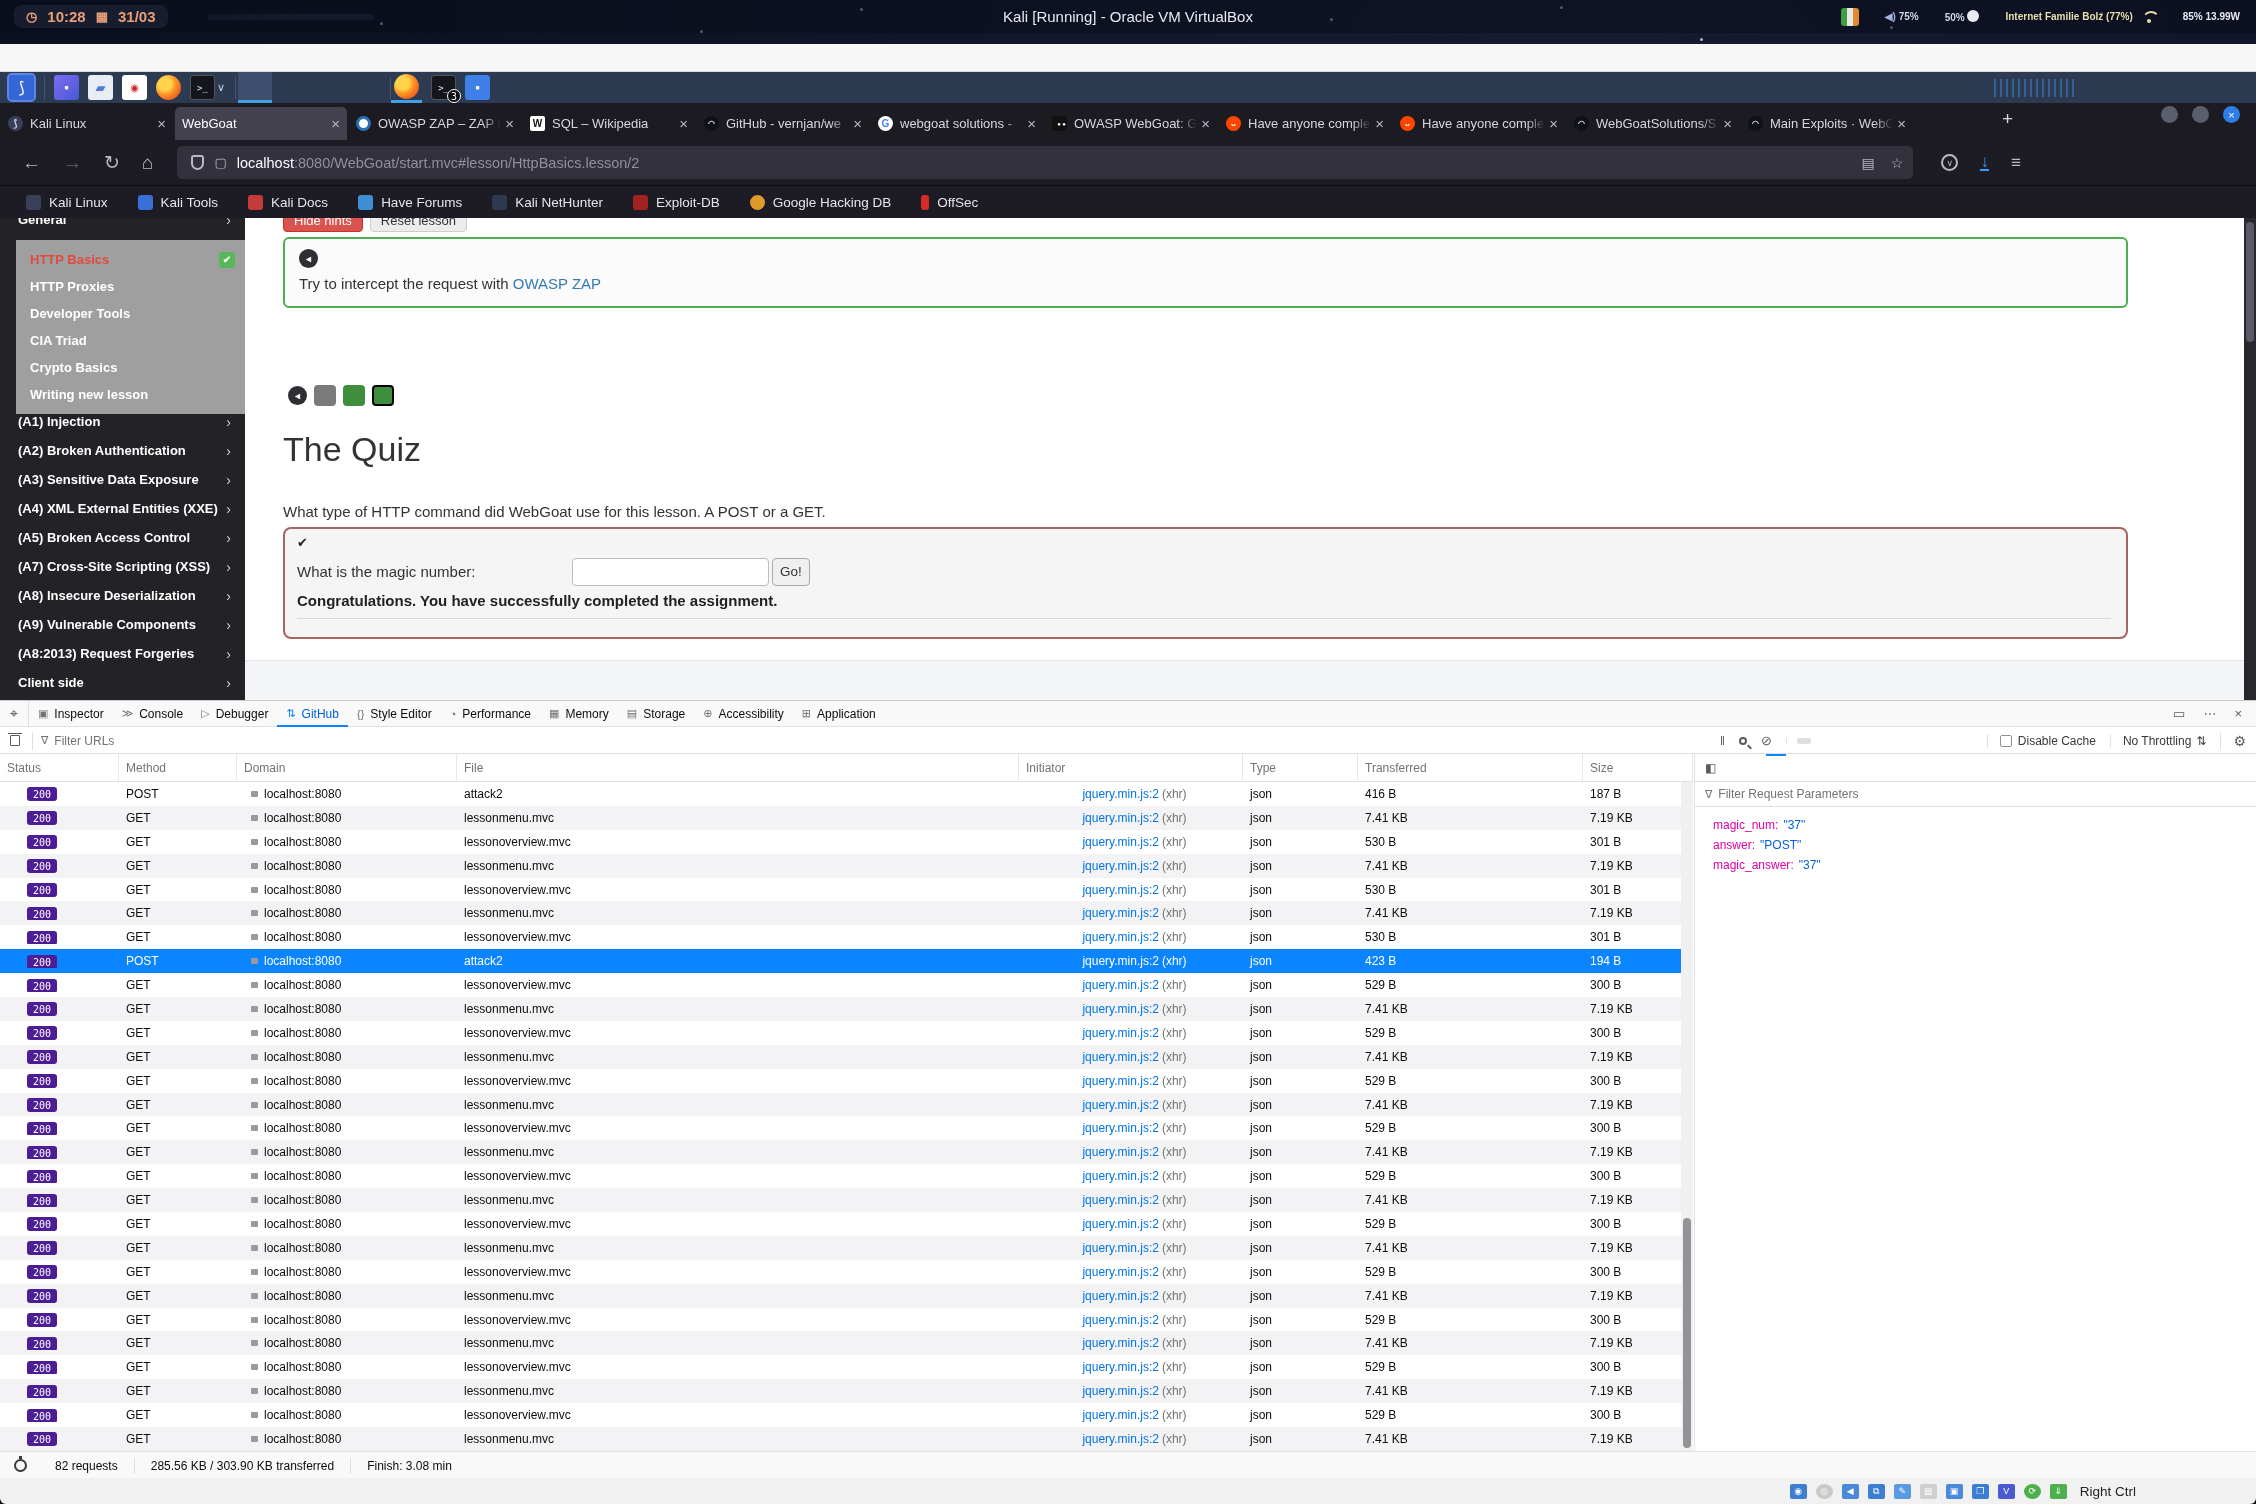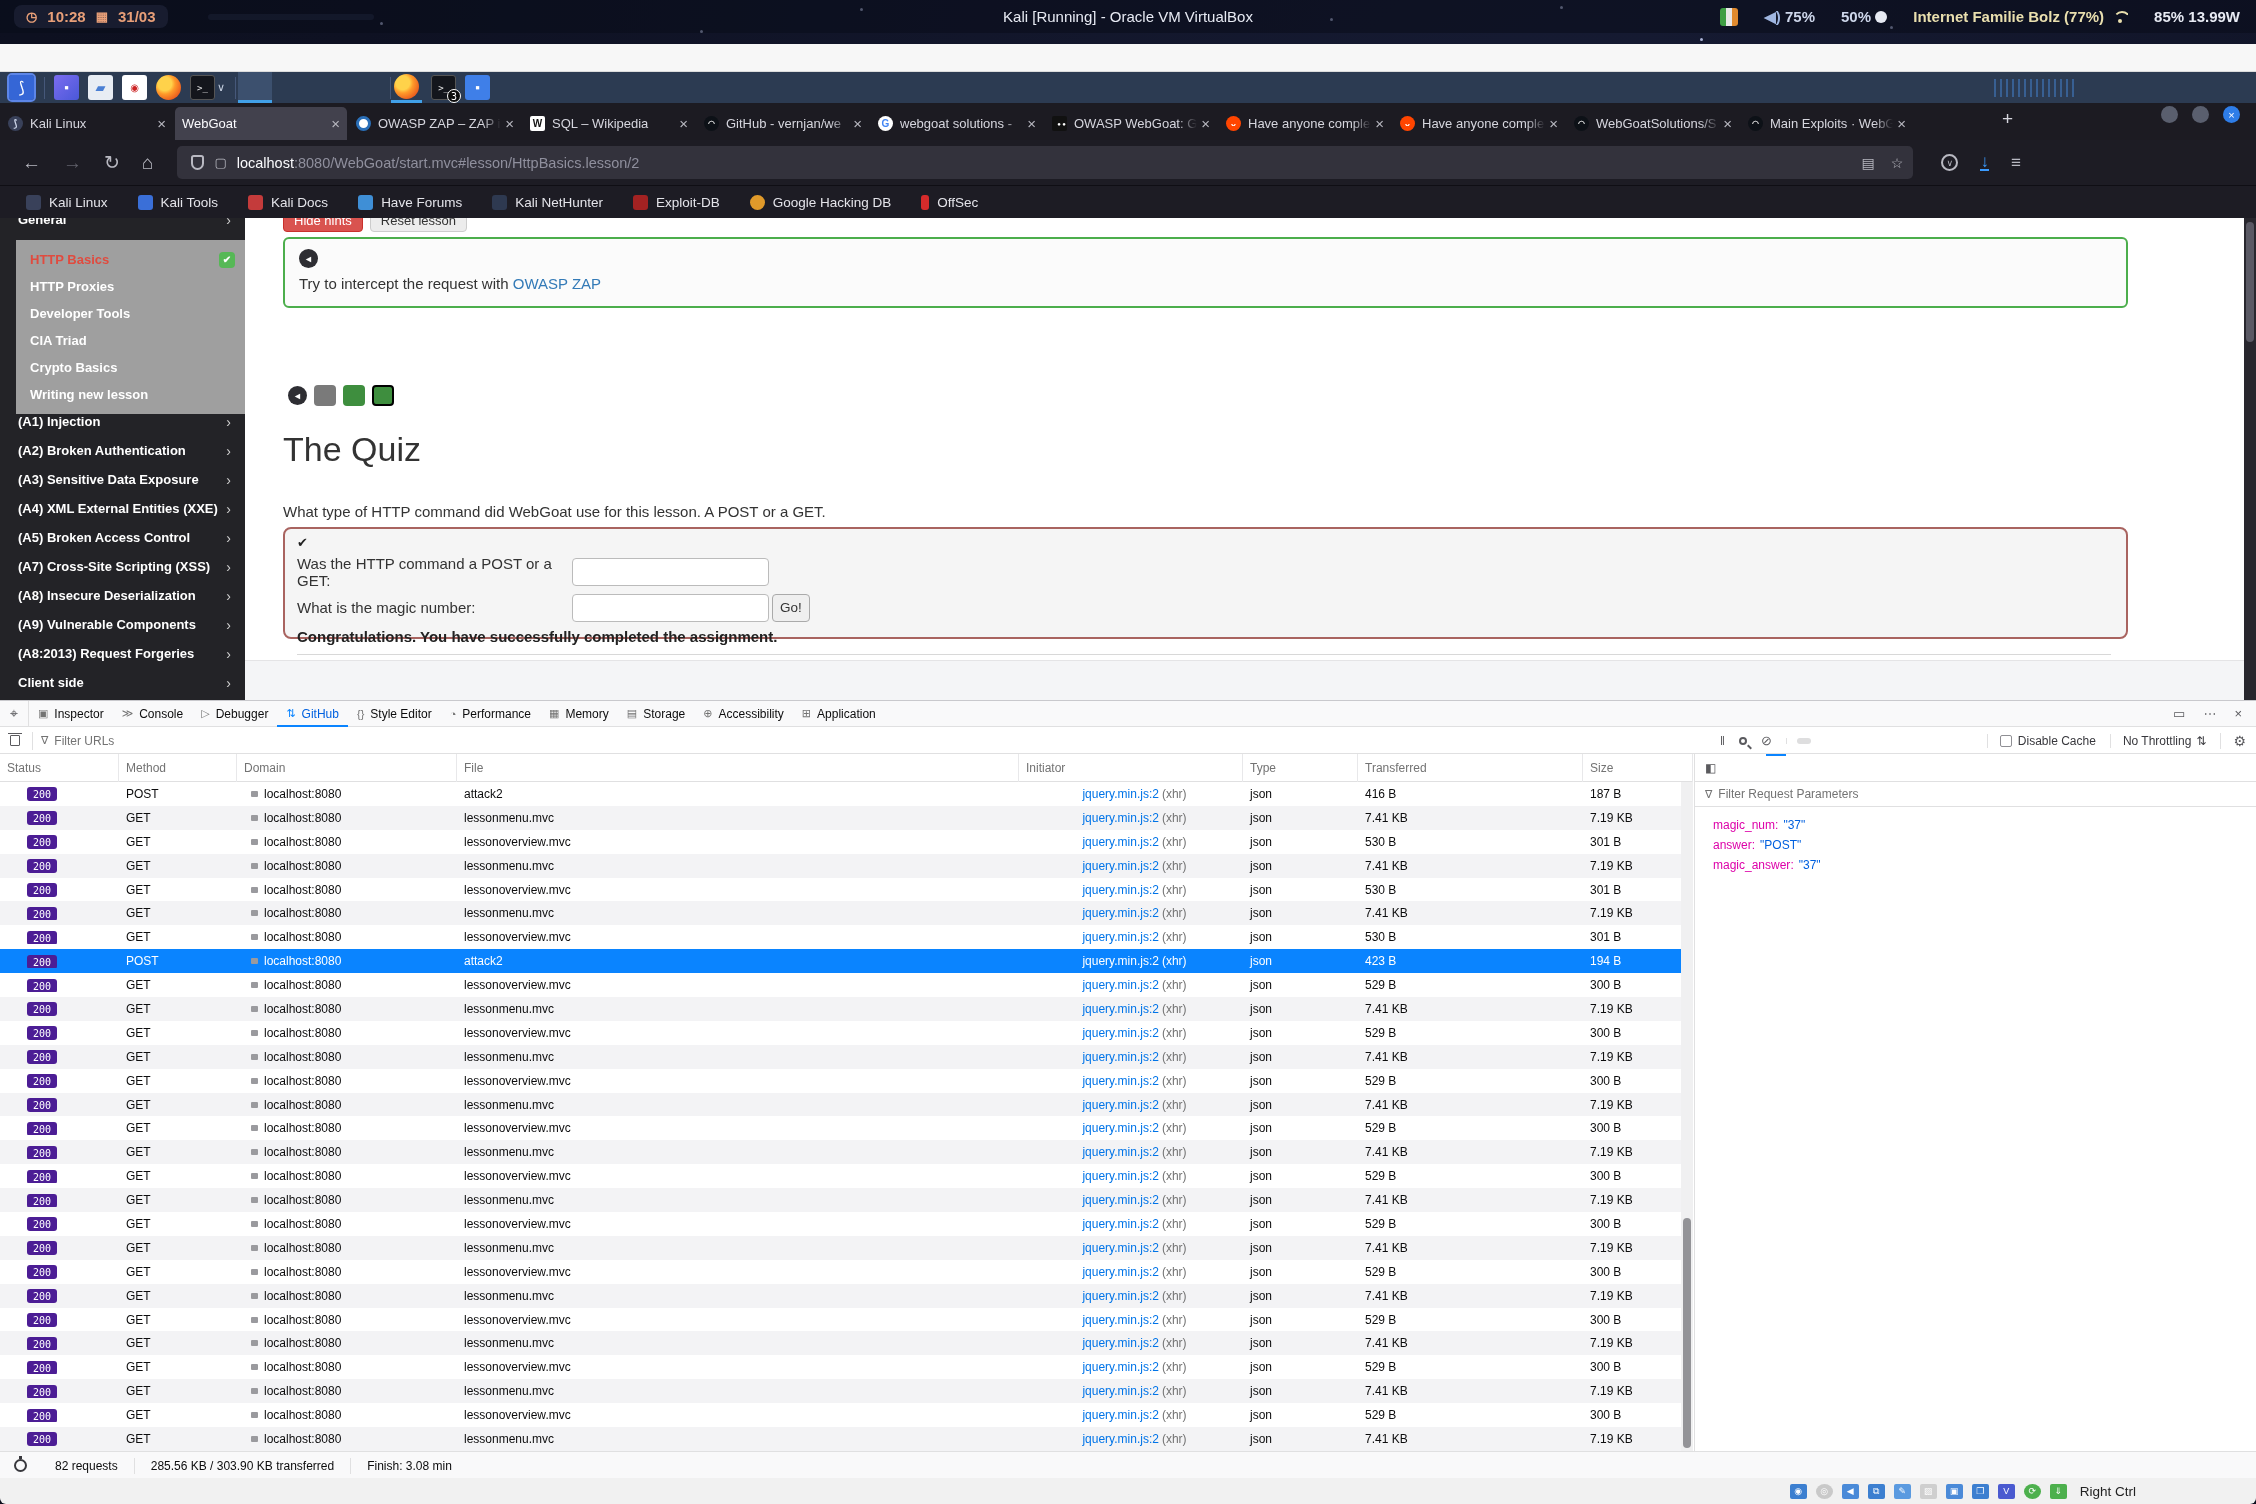--- a/index.html
+++ b/index.html
@@ -11,21 +11,21 @@
   .stars i { position:absolute; width:3px; height:3px; border-radius:50%; background:#cfd8ff; opacity:.8; }
 
   
   .host-panel { position:absolute; left:0; top:0; width:2256px; height:33px; display:flex; align-items:center;
     background:rgba(10,13,26,0.55); color:#dfe3ee; font-size:15px; }
   .hp-left { display:flex; align-items:center; gap:10px; margin-left:14px; background:rgba(28,33,52,.8); border-radius:8px; padding:3px 12px; color:#e89f78; font-weight:bold; }
   .hp-ico { font-size:13px; }
   .hp-ws { display:flex; align-items:center; gap:26px; margin-left:40px; background:rgba(28,33,52,.55); border-radius:8px; padding:3px 18px; color:#596077; font-weight:bold; font-size:14px;}
   .hp-ws .ws.active { color:#e7eaf3; }
   .hp-title { position:absolute; left:50%; transform:translateX(-50%); color:#e7eaf3; font-size:15px; }
-  .hp-right { margin-left:auto; display:flex; align-items:center; gap:26px; margin-right:16px; font-size:15px; font-weight:bold;}
+  .hp-right { margin-left:auto; display:flex; align-items:center; gap:26px; margin-right:16px; font-size:10px; font-weight:bold;}
   .tray-app { width:18px; height:18px; border-radius:3px; background:linear-gradient(90deg,#3f9e44 0 33%,#e8e8e8 33% 66%,#e08a2e 66% 100%); }
   .hp-vol { color:#cdd6ea; } .hp-dim { color:#cdd6ea; }
   .hp-net { color:#e9dfae; display:flex; align-items:center; gap:8px; }
   .wifi { position:relative; width:16px; height:12px; overflow:hidden; display:inline-block;}
   .wifi::before { content:""; position:absolute; left:1px; top:0; width:14px; height:14px; border:2px solid #e9dfae; border-radius:50%; clip-path:polygon(0 0,100% 0,50% 60%); }
   .wifi::after { content:""; position:absolute; left:6px; top:8px; width:4px; height:4px; background:#e9dfae; border-radius:50%; }
   .hp-batt { color:#e7eaf3; }
   .dot-ico { display:inline-block; width:12px; height:12px; border-radius:50%; background:#e7eaf3; vertical-align:-1px;}
   .spk { color:#9fb6e0; }
 
@@ -503,24 +503,20 @@
         <span class="pg-num gray"></span>
             <span class="pg-num green"></span>
             <span class="pg-num cur"></span>
           </span>
       </div>
       <div class="quiz-title">The Quiz</div>
       <div class="quiz-q">What type of HTTP command did WebGoat use for this lesson. A POST or a GET.</div>
       <div class="quizbox">
         <div class="qcheck">✔</div>
         <div class="qrow">
-          <label>Was the HTTP command a POST or a GET:</label>
-          <input type="text" style="">
-        </div>
-        <div class="qrow">
           <label>What is the magic number:</label>
           <input type="text" style="">
           <button class="go-btn">Go!</button>
         </div>
         <div class="congrats">Congratulations. You have successfully completed the assignment.</div>
       </div>
       <div class="footer-strip"></div>
     </div>
     <div class="pg-scroll">
         <i></i>

